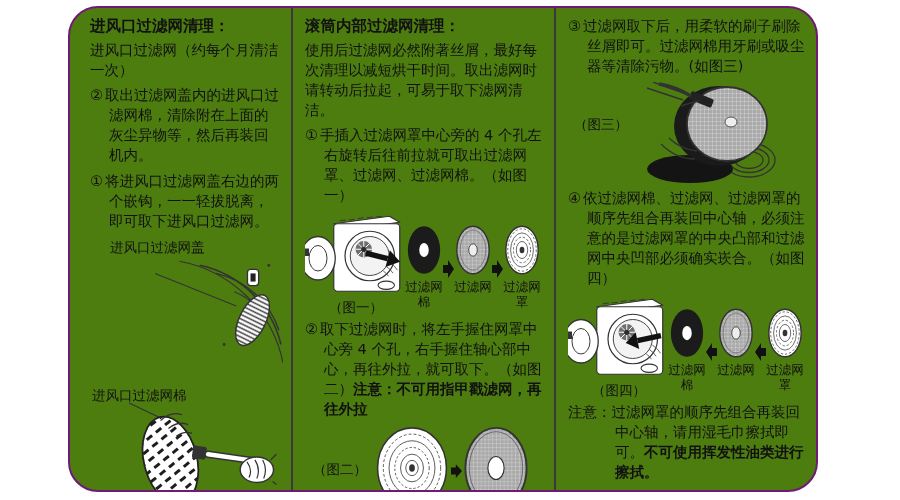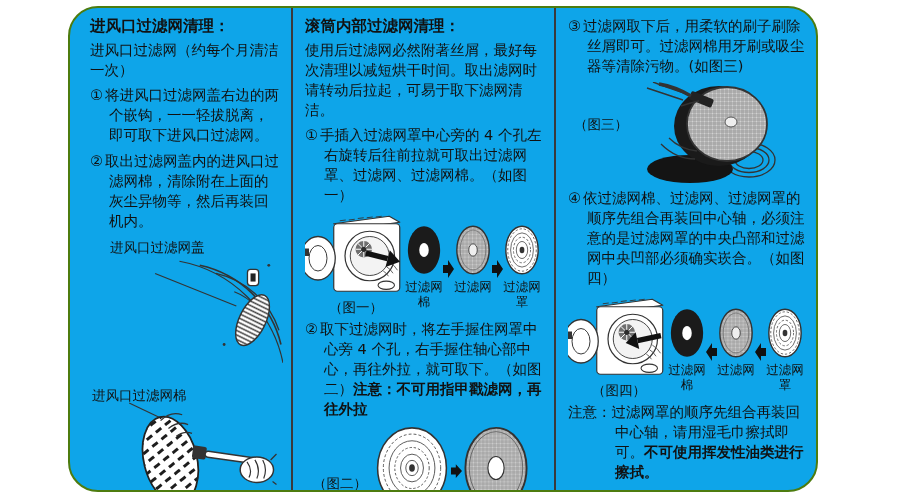--- a/index.html
+++ b/index.html
@@ -1,20 +1,20 @@
 <!DOCTYPE html>
 <html><head>
 <meta charset="utf-8">
 <style>
   html,body{margin:0;padding:0;background:#ffffff;}
   body{width:900px;height:500px;position:relative;overflow:hidden;
        font-family:"DejaVu Sans","Liberation Sans",sans-serif;color:#111;}
   .sheet{position:absolute;left:68px;top:6px;width:750px;height:486px;
-         border:2px solid #4d7c0f;border-radius:30px;box-sizing:border-box;
-         display:flex;background:#0ea5e9;overflow:hidden;}
+         border:2px solid #701a75;border-radius:30px;box-sizing:border-box;
+         display:flex;background:#4d7c0f;overflow:hidden;}
   .panel{box-sizing:border-box;height:100%;}
   .panel-left{width:221px;padding:8px 12px 0 20px;}
   .panel-mid{width:263px;border-left:2px solid #3a3a3a;padding:8px 8px 0 12px;}
   .panel-right{flex:1;border-left:2px solid #3a3a3a;padding:8px 10px 0 12px;}
   h3.ptitle{margin:0 0 4px 0;font-size:15.5px;font-weight:bold;line-height:20px;}
   p.intro{margin:0 0 5px 0;font-size:14.5px;line-height:20px;}
   .step{margin:0 0 6px 0;font-size:14.5px;line-height:20px;
         padding-left:19px;text-indent:-19px;}
   .step .num{margin-right:2px;}
   .warn{font-weight:bold;}
@@ -29,21 +29,21 @@
   .figB .fig-label{position:absolute;left:2px;top:0;font-size:13.5px;}
   .figB svg{position:absolute;right:0px;top:14px;}
 
   .figrow{display:flex;align-items:flex-start;margin:2px 0 4px 0;}
   .machine-col{width:100px;flex:0 0 100px;}
   .machine-col .caption{margin:0 0 0 24px;}
   .disc-col{width:38px;flex:0 0 38px;display:flex;flex-direction:column;align-items:center;margin-top:12px;}
   .arrow-svg{margin-top:30px;flex:0 0 11px;}
 
   .fig2{display:flex;align-items:flex-start;margin-top:4px;position:relative;height:100px;}
-  .fig2 .caption{margin:50px 6px 0 8px;white-space:nowrap;}
+  .fig2 .caption{margin:36px 6px 0 8px;white-space:nowrap;}
   .fig2 .arrow-svg{margin-top:36px;}
 
   .fig3{display:flex;align-items:flex-start;margin:2px 0 4px 0;}
   .fig3 .caption{margin:34px 4px 0 6px;white-space:nowrap;}
 
   .note{margin-top:4px;font-size:14.5px;line-height:20px;
         padding-left:47px;text-indent:-47px;}
 </style>
 </head>
 <body>
@@ -63,22 +63,22 @@
       <rect x="1" y="3" width="7" height="3" fill="#1d1d1d"></rect>
     </pattern>
   </defs>
 </svg>
 
 <div class="sheet">
 
   <section class="panel panel-left">
     <h3 class="ptitle">进风口过滤网清理：</h3>
     <p class="intro">进风口过滤网（约每个月清洁一次）</p>
+    <p class="step"><span class="num">②</span><span>取出过滤网盖内的进风口过滤网棉，清除附在上面的灰尘异物等，然后再装回机内。</span></p>
     <p class="step"><span class="num">①</span><span>将进风口过滤网盖右边的两个嵌钩，一一轻拔脱离，即可取下进风口过滤网。</span></p>
-    <p class="step"><span class="num">②</span><span>取出过滤网盖内的进风口过滤网棉，清除附在上面的灰尘异物等，然后再装回机内。</span></p>
 
     <div class="figA">
       <div class="fig-label">进风口过滤网盖</div>
       <svg width="134" height="138" viewBox="0 0 132 108">
         <g fill="none" stroke="#333">
           <path d="M30 4 A128 128 0 0 1 132 104" stroke-width="1.2"></path>
           <path d="M50 8 A105 105 0 0 1 130 86" stroke-width="1.6"></path>
           <path d="M66 16 A85 85 0 0 1 128 72" stroke-width="1.3"></path>
           <path d="M84 34 A52 52 0 0 1 114 64" stroke-width="1"></path>
         </g>

